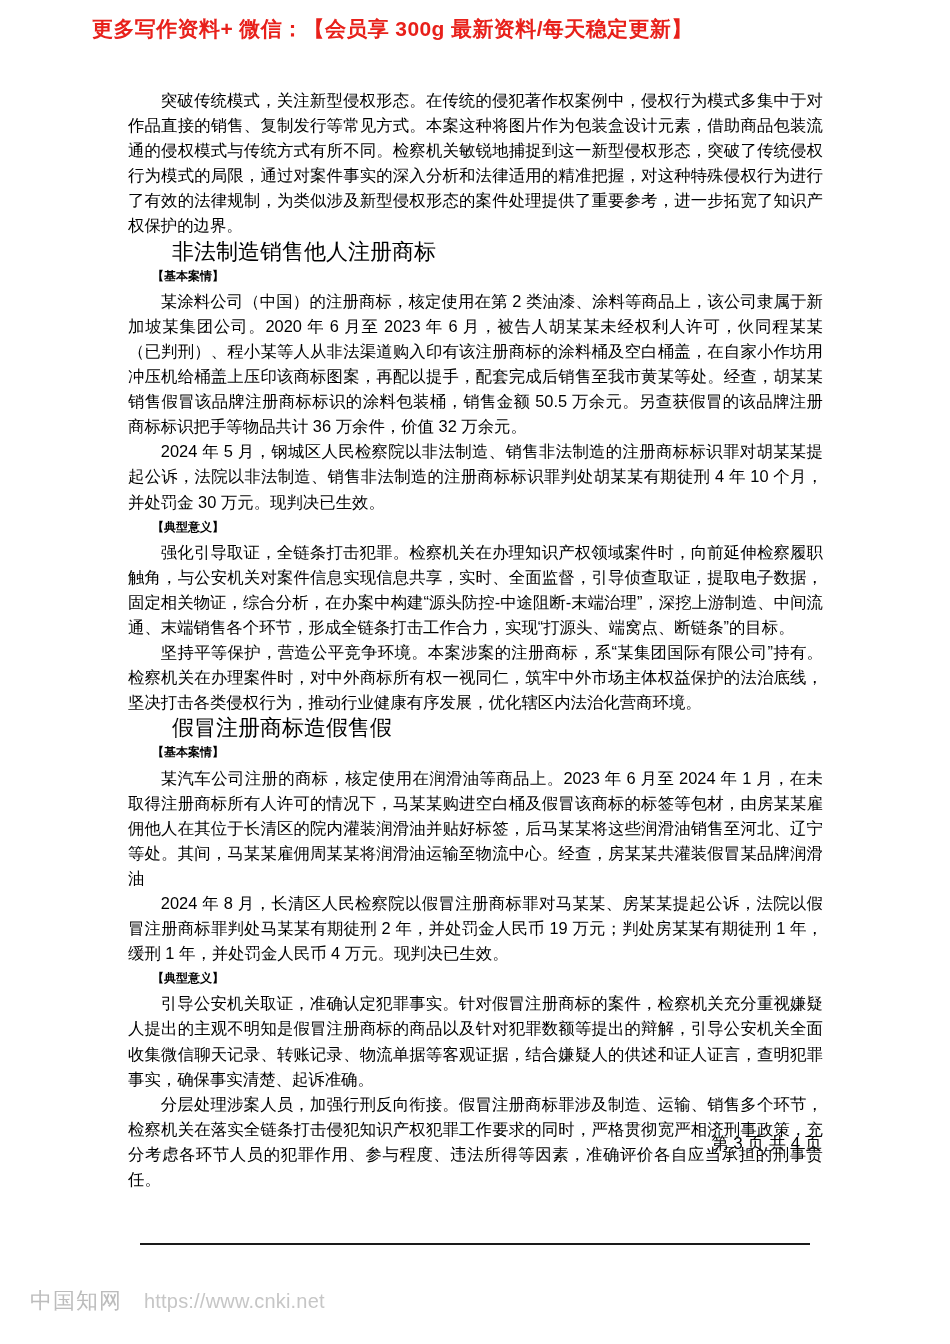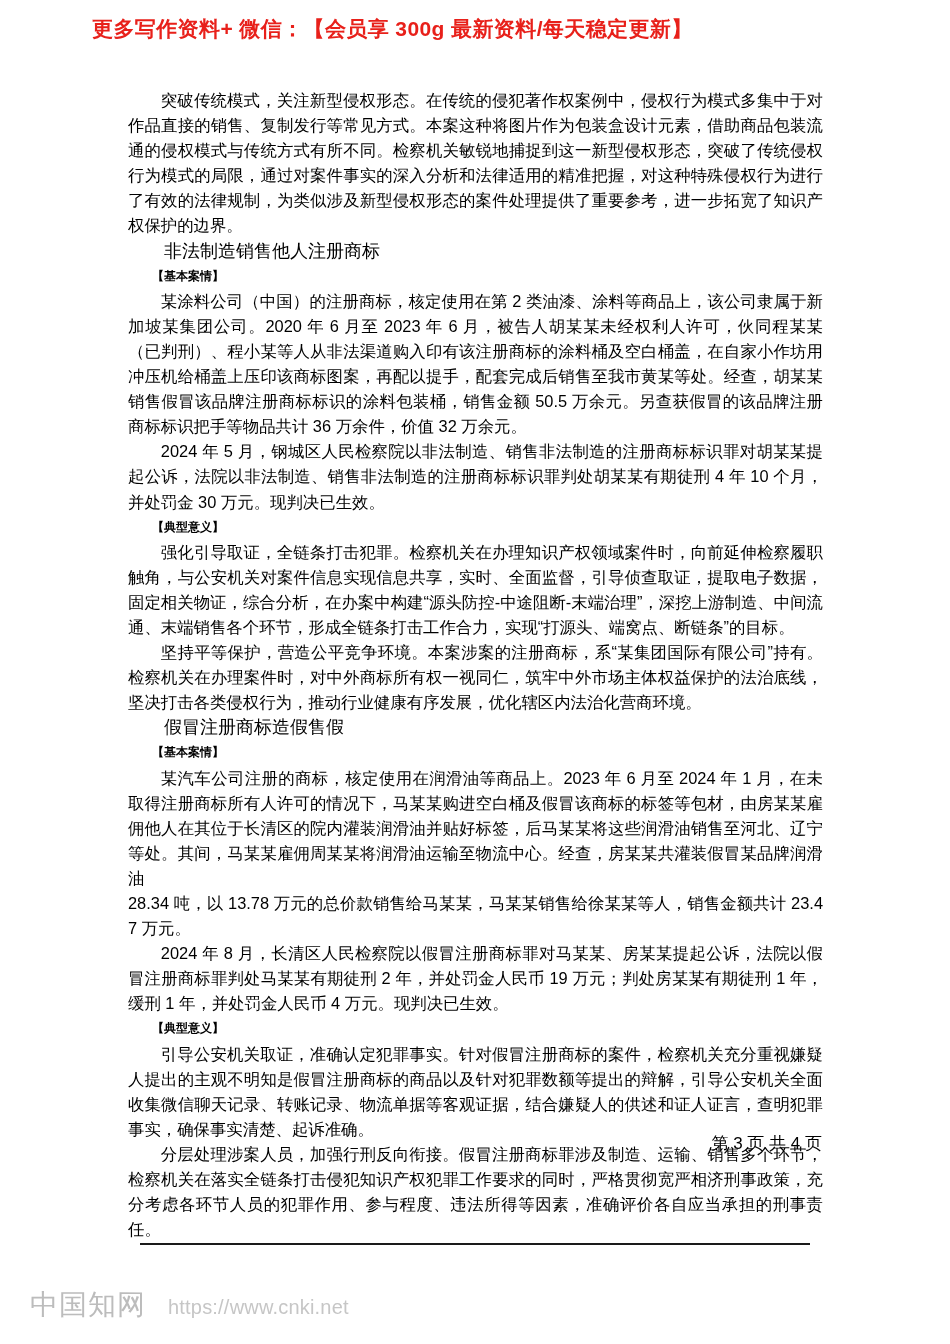--- a/index.html
+++ b/index.html
@@ -45,21 +45,21 @@
     line-height: 25.1px;
     text-align: justify;
     text-justify: inter-ideograph;
     text-indent: 2em;
     word-break: break-all;
   }
 
   .para.no-indent { text-indent: 0; }
 
   .heading-line {
-    font-size: 18px;
+    font-size: 22px;
     line-height: 25.1px;
     text-indent: 2em;
   }
 
   .bracket-heading {
     font-size: 12px;
     line-height: 25.1px;
     text-indent: 2em;
     font-weight: bold;
   }
@@ -89,21 +89,21 @@
     position: absolute;
     left: 30px;
     top: 1286px;
     display: flex;
     align-items: baseline;
     gap: 22px;
     color: #bdbdbd;
   }
 
   #footer-brand .brand-cn {
-    font-size: 28px;
+    font-size: 22px;
     letter-spacing: 1px;
     color: #bcbcbc;
     font-family: Liberation Serif, serif;
   }
 
   #footer-brand .brand-url {
     font-size: 20px;
     color: #c6c6c6;
     letter-spacing: 0.2px;
   }
@@ -130,21 +130,20 @@
   <p class="para">强化引导取证，全链条打击犯罪。检察机关在办理知识产权领域案件时，向前延伸检察履职触角，与公安机关对案件信息实现信息共享，实时、全面监督，引导侦查取证，提取电子数据，固定相关物证，综合分析，在办案中构建“源头防控-中途阻断-末端治理”，深挖上游制造、中间流通、末端销售各个环节，形成全链条打击工作合力，实现“打源头、端窝点、断链条”的目标。</p>
 
   <p class="para">坚持平等保护，营造公平竞争环境。本案涉案的注册商标，系“某集团国际有限公司”持有。检察机关在办理案件时，对中外商标所有权一视同仁，筑牢中外市场主体权益保护的法治底线，坚决打击各类侵权行为，推动行业健康有序发展，优化辖区内法治化营商环境。</p>
 
   <p class="heading-line">假冒注册商标造假售假</p>
 
   <p class="bracket-heading">【基本案情】</p>
 
   <p class="para">某汽车公司注册的商标，核定使用在润滑油等商品上。2023 年 6 月至 2024 年 1 月，在未取得注册商标所有人许可的情况下，马某某购进空白桶及假冒该商标的标签等包材，由房某某雇佣他人在其位于长清区的院内灌装润滑油并贴好标签，后马某某将这些润滑油销售至河北、辽宁等处。其间，马某某雇佣周某某将润滑油运输至物流中心。经查，房某某共灌装假冒某品牌润滑油</p>
 
-  <p class="para no-indent">28.34 吨，以 13.78 万元的总价款销售给马某某，马某某销售给徐某某等人，销售金额共计 23.47 万元。</p>
 
   <p class="para">2024 年 8 月，长清区人民检察院以假冒注册商标罪对马某某、房某某提起公诉，法院以假冒注册商标罪判处马某某有期徒刑 2 年，并处罚金人民币 19 万元；判处房某某有期徒刑 1 年，缓刑 1 年，并处罚金人民币 4 万元。现判决已生效。</p>
 
   <p class="bracket-heading">【典型意义】</p>
 
   <p class="para">引导公安机关取证，准确认定犯罪事实。针对假冒注册商标的案件，检察机关充分重视嫌疑人提出的主观不明知是假冒注册商标的商品以及针对犯罪数额等提出的辩解，引导公安机关全面收集微信聊天记录、转账记录、物流单据等客观证据，结合嫌疑人的供述和证人证言，查明犯罪事实，确保事实清楚、起诉准确。</p>
 
   <p class="para">分层处理涉案人员，加强行刑反向衔接。假冒注册商标罪涉及制造、运输、销售多个环节，检察机关在落实全链条打击侵犯知识产权犯罪工作要求的同时，严格贯彻宽严相济刑事政策，充分考虑各环节人员的犯罪作用、参与程度、违法所得等因素，准确评价各自应当承担的刑事责任。</p>
 
 </div>

